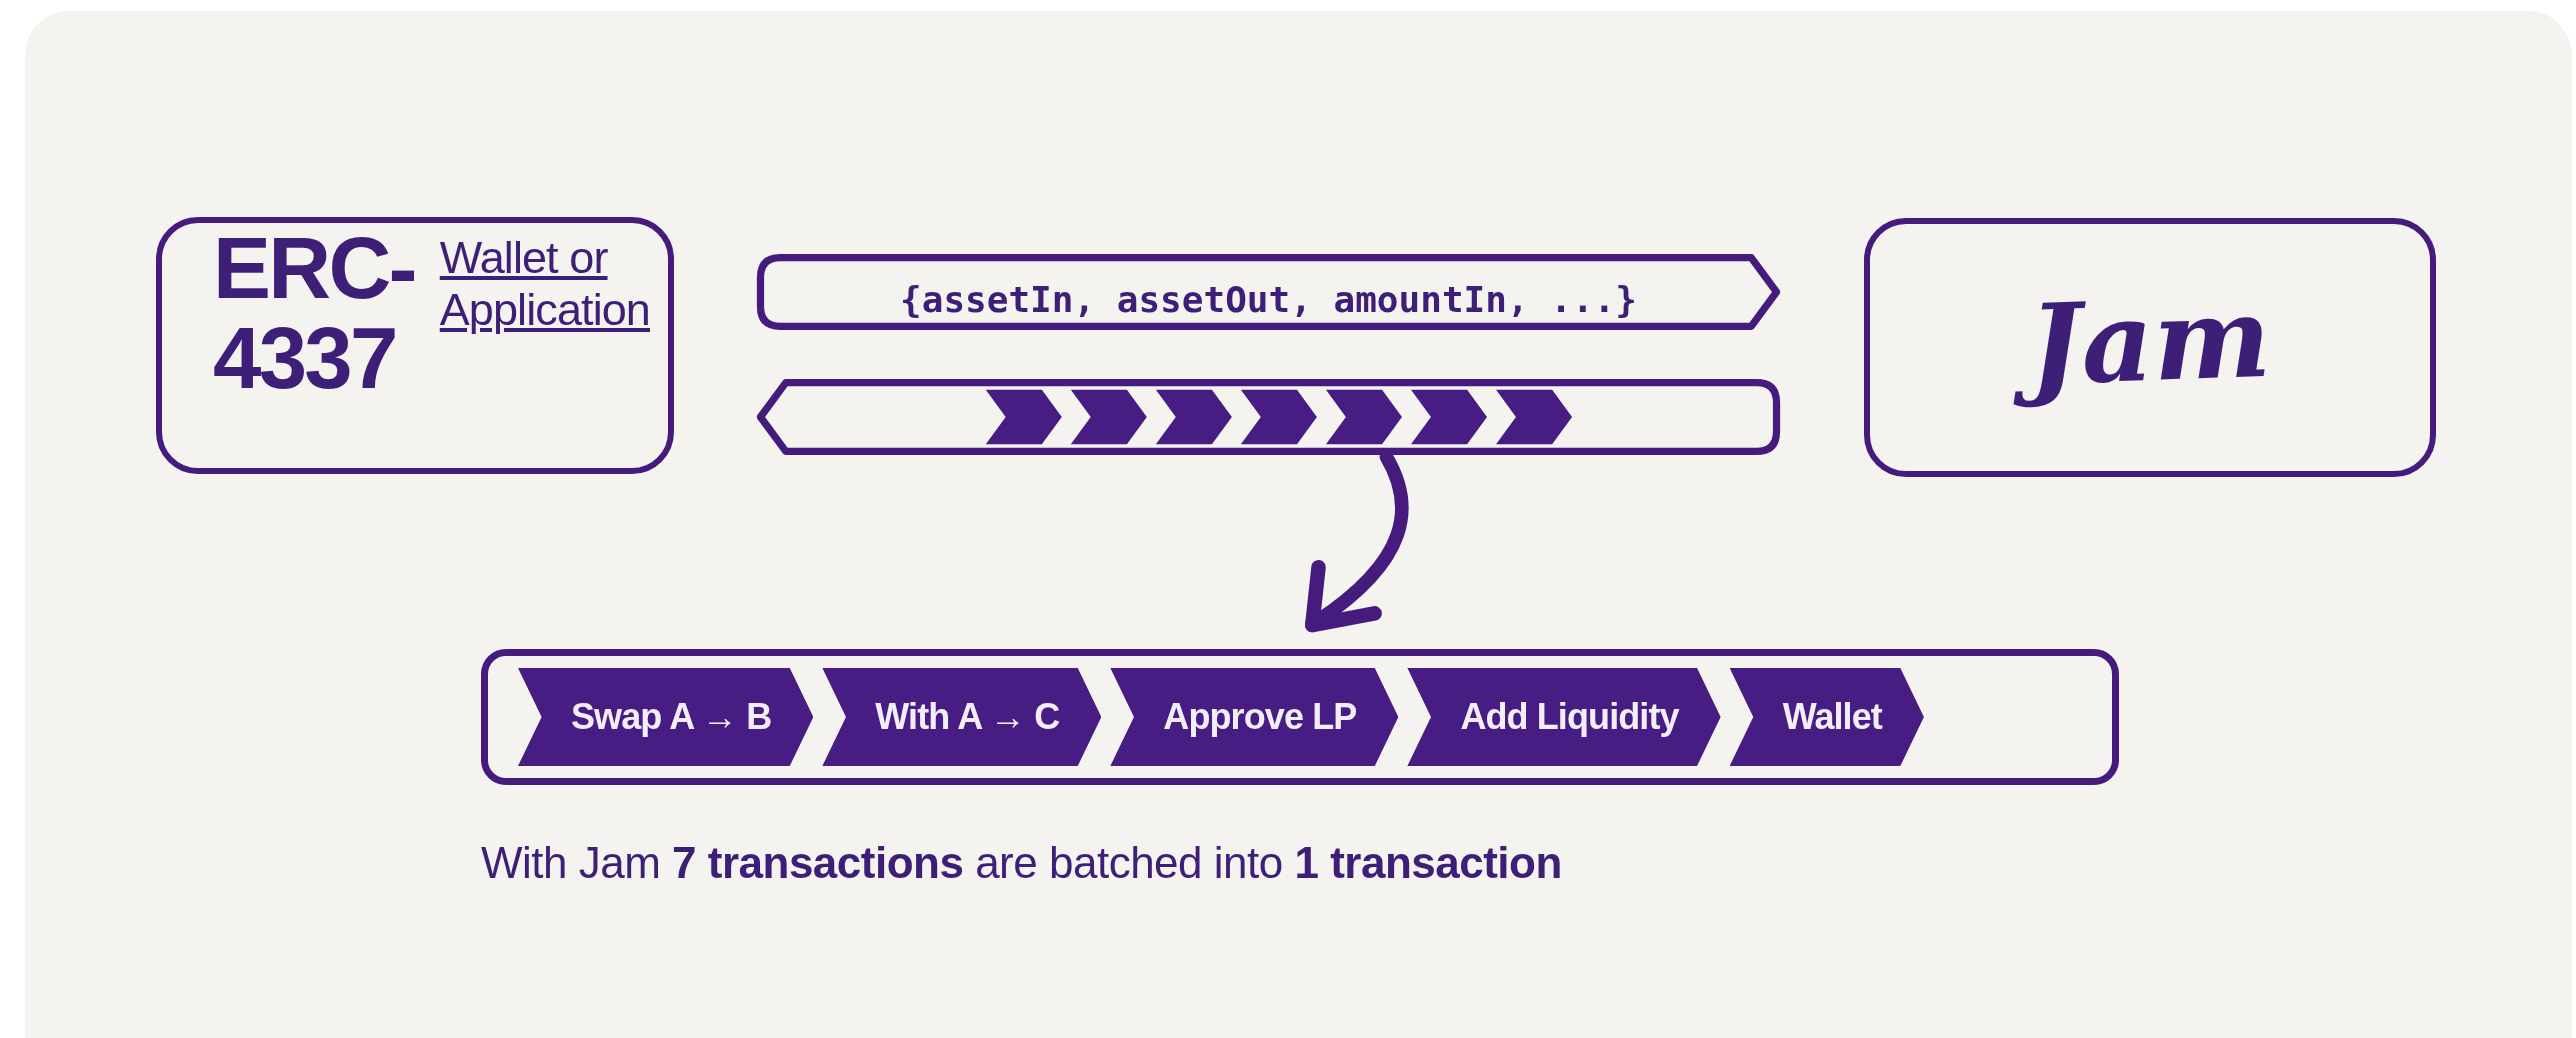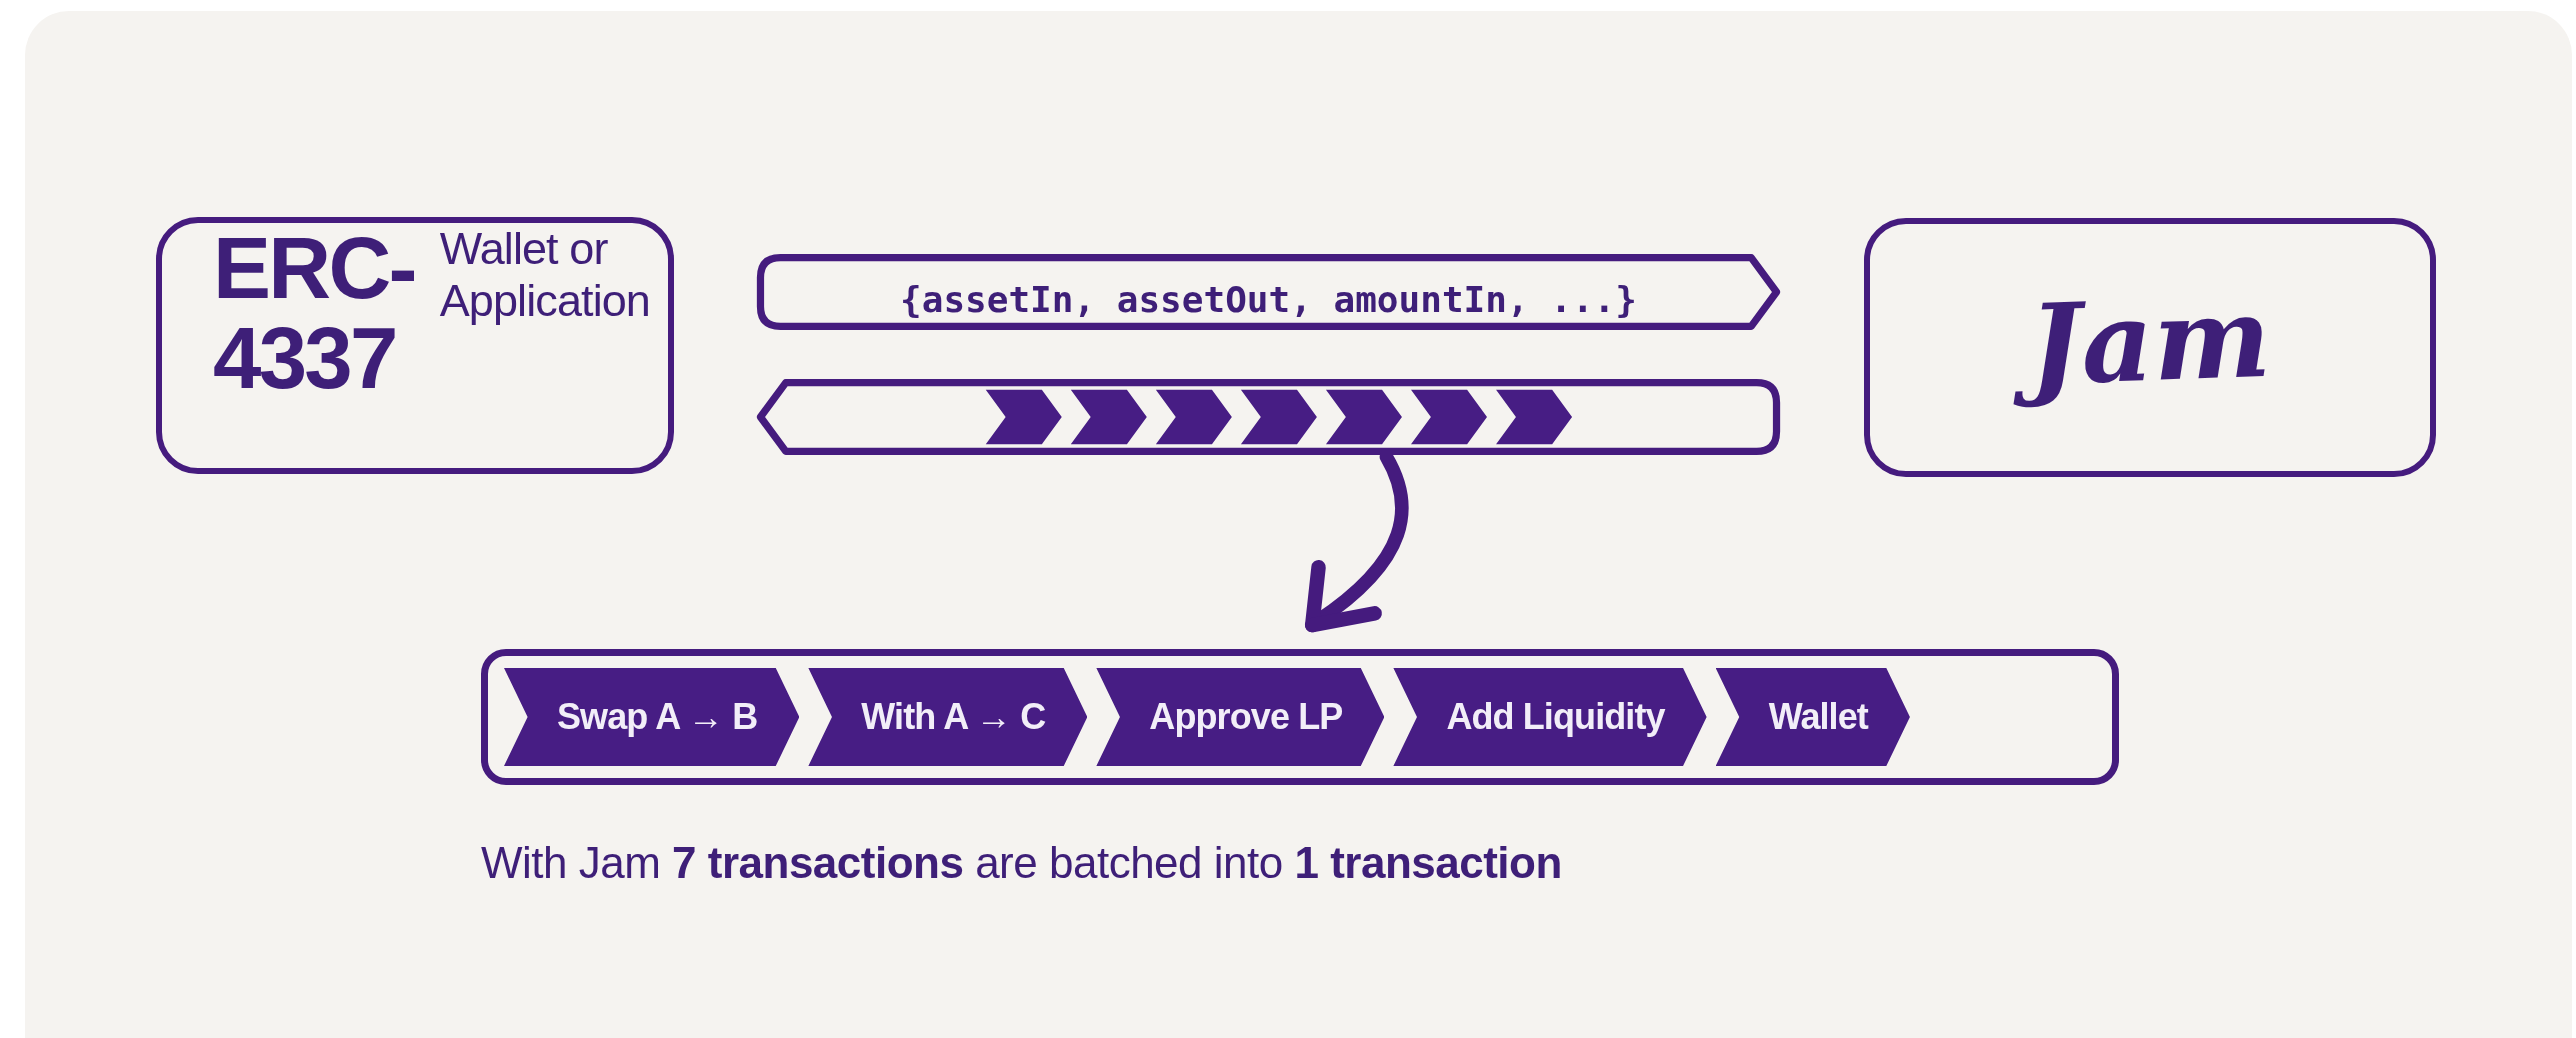--- a/index.html
+++ b/index.html
@@ -30,21 +30,21 @@
     position:absolute;left:156px;top:217px;width:518px;height:257px;
     border:6.3px solid var(--purple);border-radius:42px;
     display:flex;flex-direction:row;justify-content:center;
     padding-left:51px;
   }
   .wallet-title{
     font-size:87px;font-weight:bold;color:var(--text);
     letter-spacing:-2.7px;line-height:1.04;
   }
   .wallet-subtitle{
-    font-size:45px;color:var(--text);letter-spacing:-0.9px;
+    font-size:45px;color:var(--text);margin-top:9px;letter-spacing:-0.9px;text-decoration:underline;
   }
   
   .capsule{position:absolute;width:1025px;height:76px;}
   .capsule svg{position:absolute;left:0;top:0;display:block;}
   .capsule-request{left:756px;top:254px;}
   .capsule-response{left:756px;top:379px;}
   .capsule-payload{
     position:absolute;left:0;top:0;width:100%;height:100%;
     display:flex;align-items:center;justify-content:center;
     font-family:"DejaVu Sans Mono", monospace;
@@ -66,21 +66,21 @@
     padding-bottom:12.7px;
   }
   
   .curved-arrow{position:absolute;left:1267px;top:453px;}
   
   .batch-box{
     position:absolute;left:481px;top:649px;width:1638px;height:136px;
     border:7.3px solid var(--purple);border-radius:25px;
     display:flex;align-items:center;
     gap:9px;
-    padding:0 16px;
+    padding:0 30px;
   }
   .batch-chevron{
     height:98px;
     background:var(--chevron-fill);
     clip-path:polygon(0 0, calc(100% - 23.6px) 0, 100% 50%, calc(100% - 23.6px) 100%, 0 100%, 23.6px 50%);
     display:flex;align-items:center;justify-content:center;
     padding:0 42px 0 53px;
     color:var(--chevron-text);
     font-size:36px;font-weight:bold;
     white-space:nowrap;

